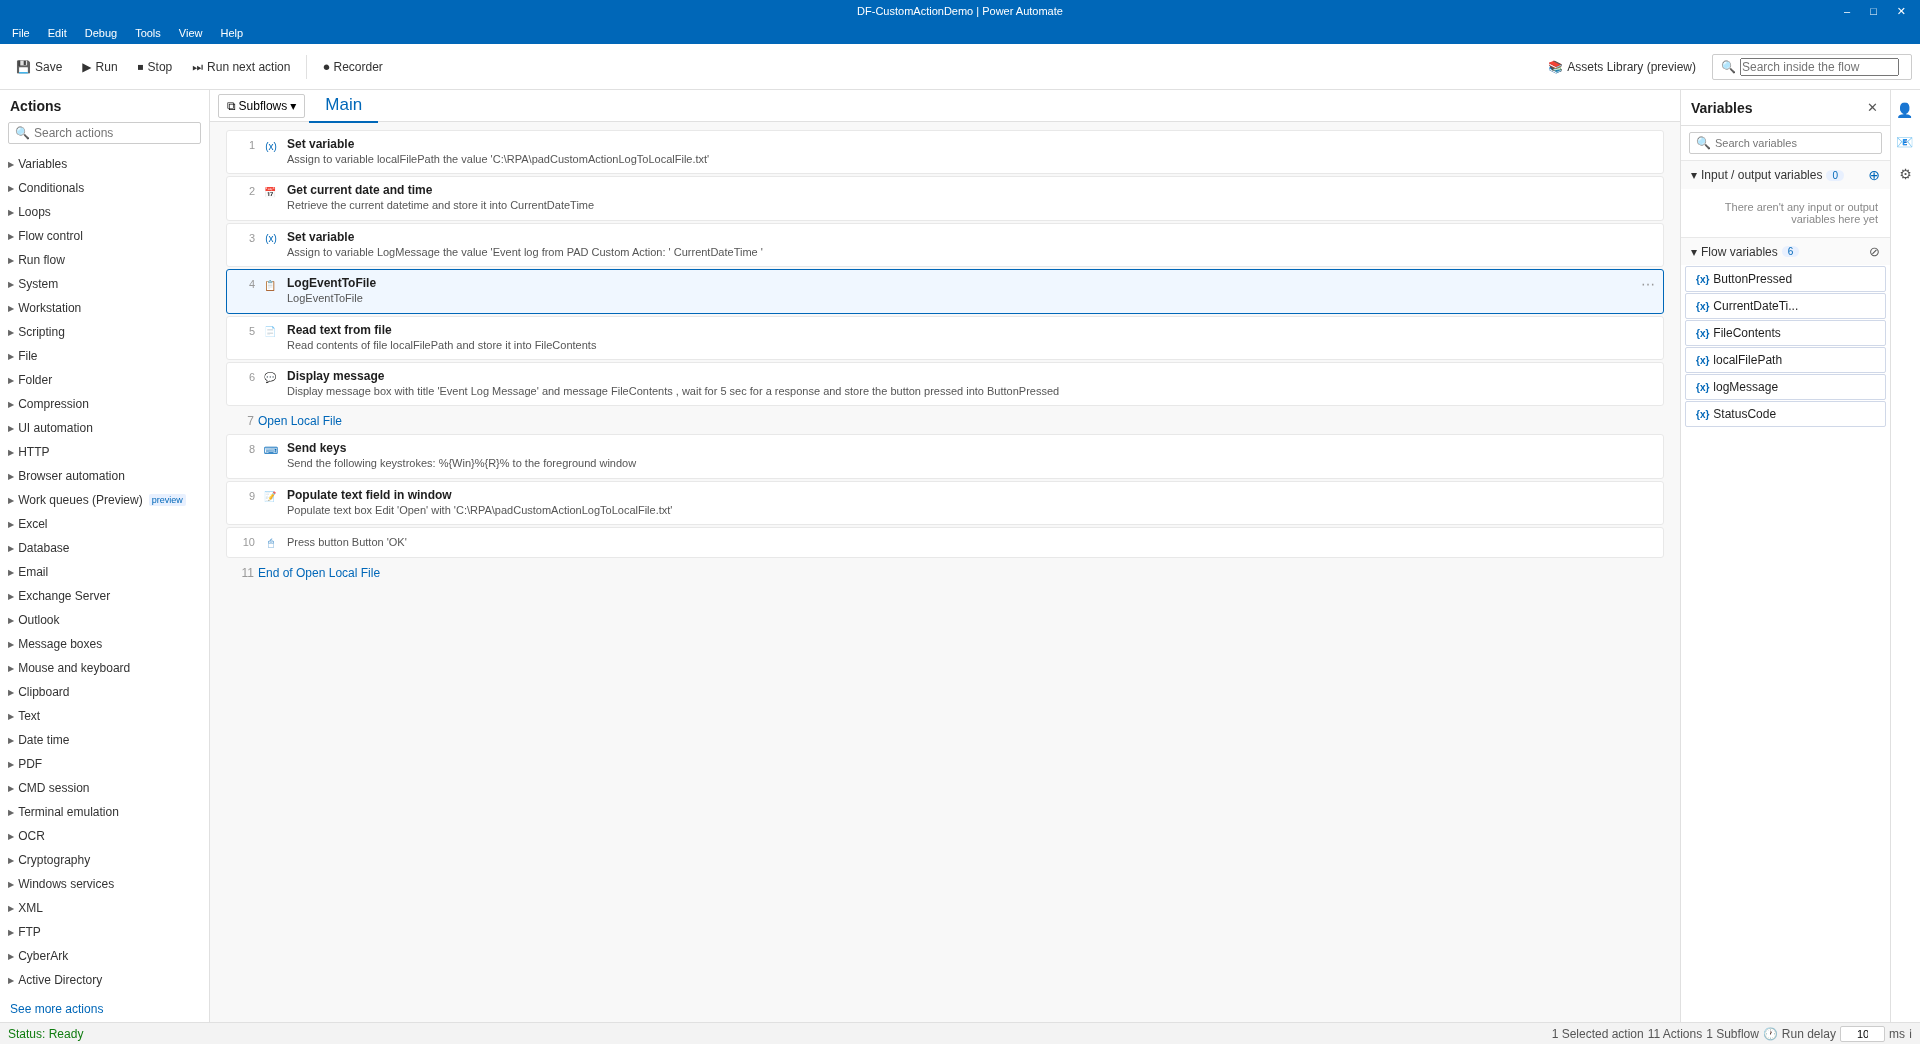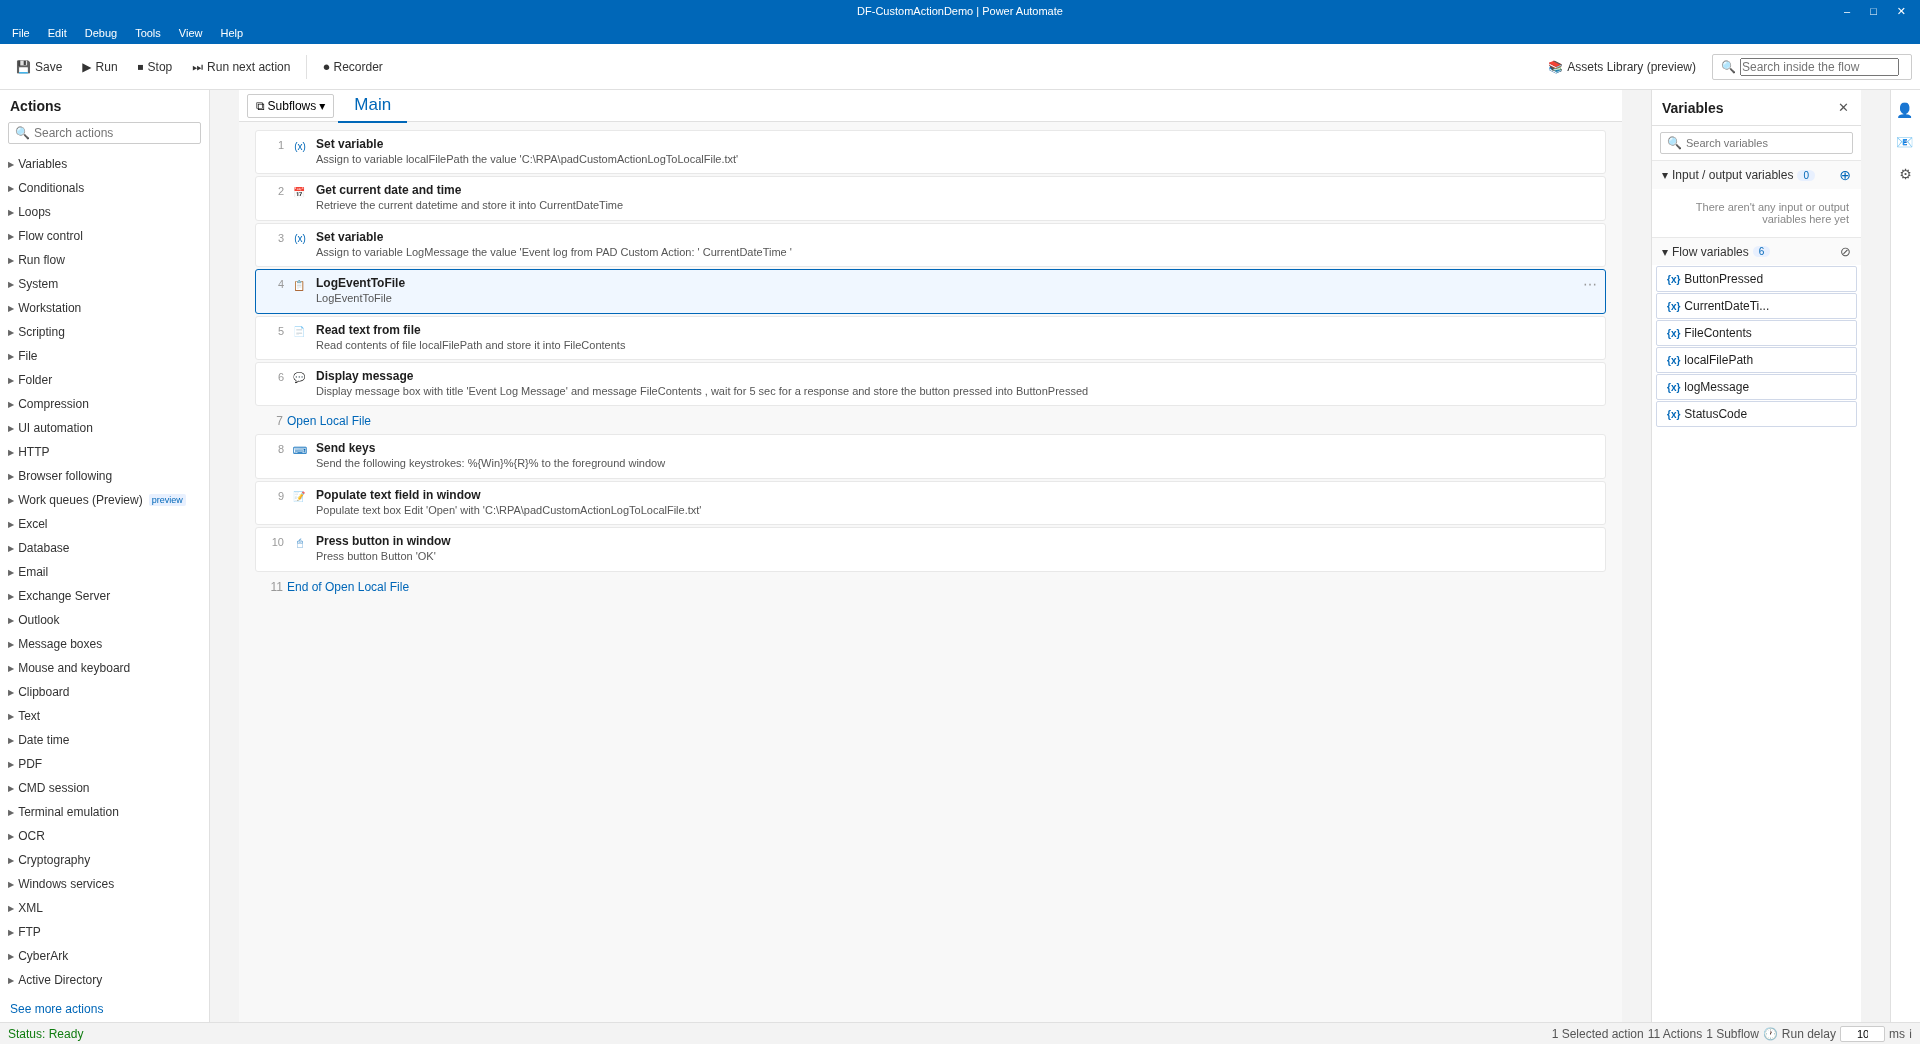--- a/index.html
+++ b/index.html
@@ -52,21 +52,20 @@
     .toolbar-search {
       display: flex; align-items: center; gap: 4px;
       border: 1px solid #ccc; padding: 3px 8px; border-radius: 2px; background: white;
       width: 200px;
     }
 
     
     .main-layout {
       display: flex;
       height: calc(1044px - 22px - 22px - 46px - 22px);
-      gap: 29px;
     }
 
     
     .actions-panel {
       width: 210px;
       background: white;
       border-right: 1px solid #e0e0e0;
       display: flex;
       flex-direction: column;
       flex-shrink: 0;
@@ -346,21 +345,21 @@
         <div class="action-group">
           <span class="chevron">▶</span>
           <span>UI automation</span>
         </div>
         <div class="action-group">
           <span class="chevron">▶</span>
           <span>HTTP</span>
         </div>
         <div class="action-group">
           <span class="chevron">▶</span>
-          <span>Browser following</span>
+          <span>Browser automation</span>
         </div>
         <div class="action-group">
           <span class="chevron">▶</span>
           <span>Work queues (Preview)</span>
           <span class="icon-badge">preview</span>
         </div>
         <div class="action-group">
           <span class="chevron">▶</span>
           <span>Excel</span>
         </div>
@@ -529,21 +528,20 @@
     <div class="step-content">
       <div class="step-title">Populate text field in window</div>
       <div class="step-desc">Populate text box Edit 'Open' with 'C:\RPA\padCustomActionLogToLocalFile.txt'</div>
     </div>
 
   </div>
         <div class="flow-step">
     <span class="step-number">10</span>
     <span class="step-icon" style="font-size:10px;color:#0067b8;">🖱</span>
     <div class="step-content">
-      <div class="step-title">Press button in window</div>
       <div class="step-desc">Press button Button 'OK'</div>
     </div>
 
   </div>
         <div class="subflow-label">
           <span style="color:#999;min-width:20px;text-align:right;">11</span>
           <span class="subflow-label-text">End of Open Local File</span>
         </div>
       </div>
   </div>

